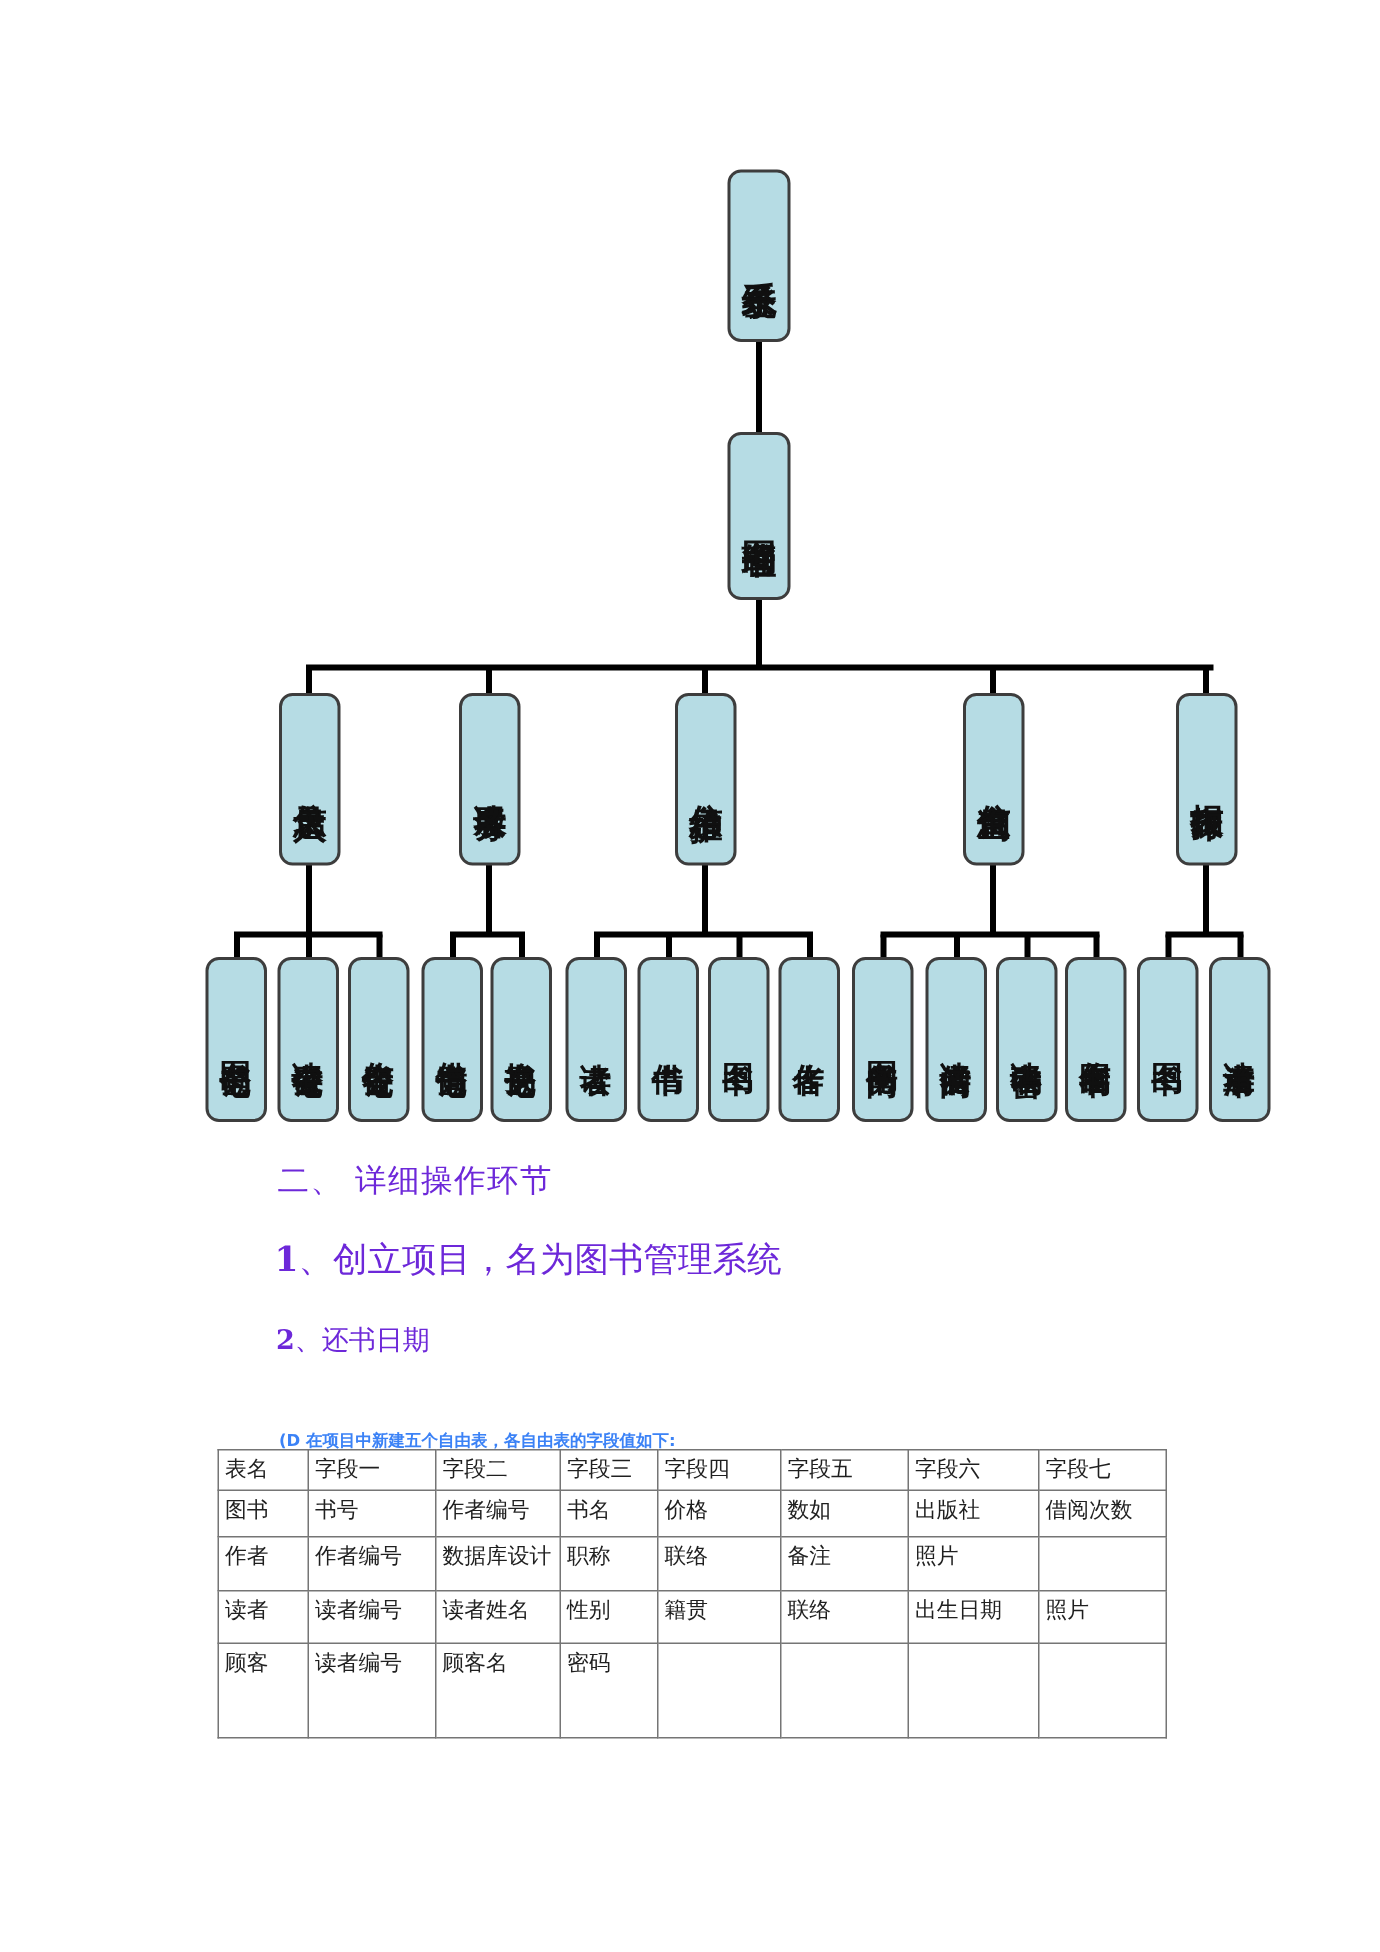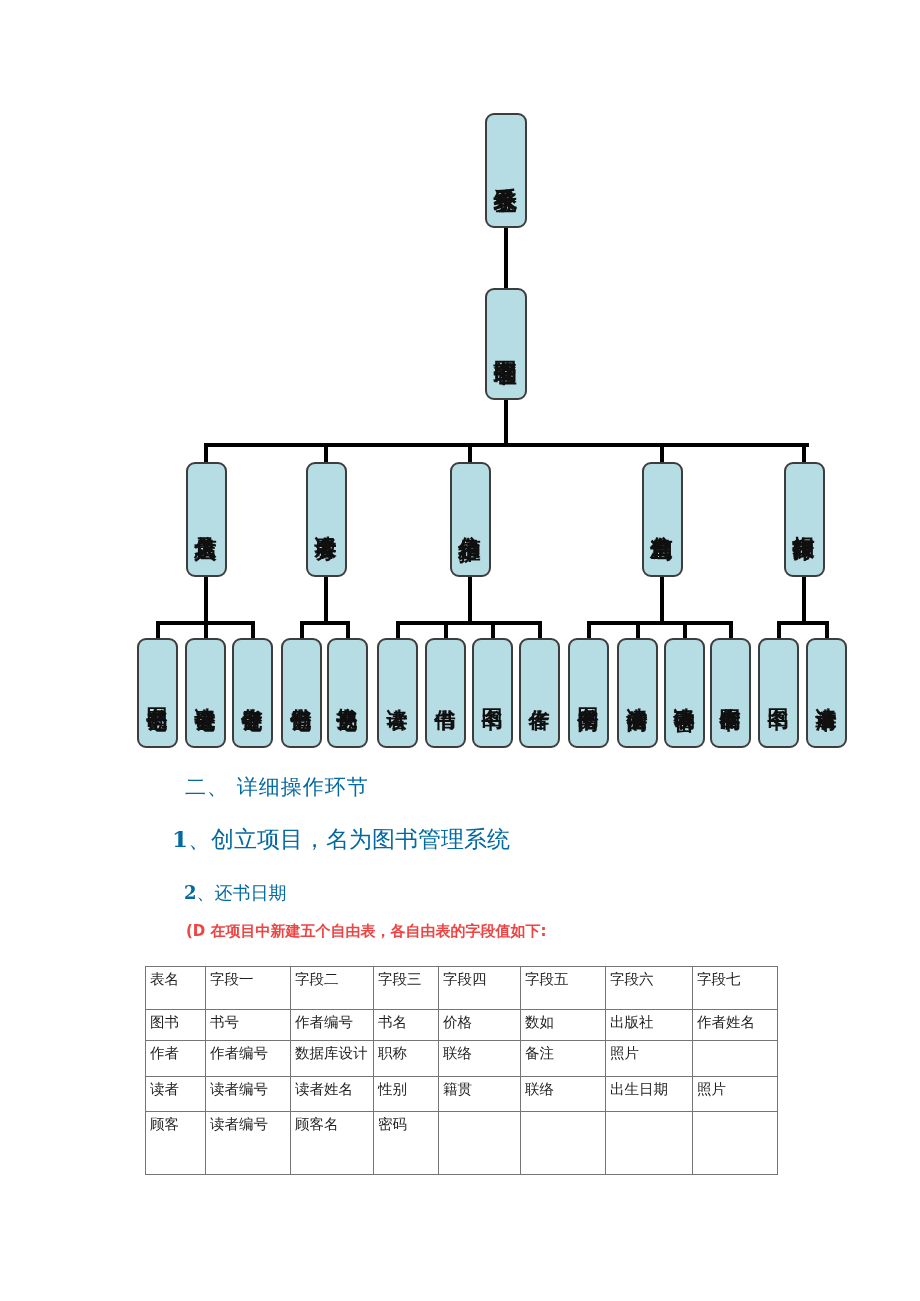--- a/index.html
+++ b/index.html
@@ -14,28 +14,28 @@
     display:flex; align-items:center; justify-content:center;
     color:#101010; font-weight:bold;
   }
   .vtext { writing-mode:vertical-rl; text-orientation:upright; line-height:1.1; letter-spacing:1px; }
   .lv12 .vtext { font-size:23px; }
   .lv3  .vtext { font-size:22px; }
   .leaf .vtext { font-size:21px; }
   
   .conn { position:absolute; background:#000000; }
   
-  .sec { position:absolute; color:#0369a1; white-space:nowrap; }
+  .sec { position:absolute; color:#6d28d9; white-space:nowrap; }
   .sec-heading { left:185px; top:773px; font-size:21px; letter-spacing:1px; }
-  .sec-item1   { left:172px; top:824px; font-size:23px; }
+  .sec-item1   { left:183px; top:824px; font-size:23px; }
   .sec-item2   { left:184px; top:881px; font-size:18px; }
   .sec-item1 .num, .sec-item2 .num { font-weight:bold; }
   .sec-note {
-    left:186px; top:922px; font-size:15px; font-weight:bold;
-    font-family:"DejaVu Sans","Liberation Sans",sans-serif; color:#ef4444;
+    left:186px; top:953px; font-size:11px; font-weight:bold;
+    font-family:"DejaVu Sans","Liberation Sans",sans-serif; color:#3b82f6;
   }
   
   .ftable {
     position:absolute; left:145px; top:966px; width:632px;
     border-collapse:collapse; table-layout:fixed;
   }
   .ftable td {
     border:1px solid #757575; font-size:14.5px; color:#1f1f1f;
     padding:3px 4px 0 4px; vertical-align:top; overflow:hidden; white-space:nowrap;
     font-family:"DejaVu Serif","Liberation Serif",serif;
@@ -163,39 +163,39 @@
       <col style="width:60px">
         <col style="width:85px">
         <col style="width:83px">
         <col style="width:65px">
       <col style="width:82px">
         <col style="width:85px">
         <col style="width:87px">
         <col style="width:85px">
     </colgroup>
     <tbody>
-      <tr style="height:43px;">
+      <tr style="height:27px;">
         <td>表名</td>
         <td>字段一</td>
         <td>字段二</td>
         <td>字段三</td>
         <td>字段四</td>
         <td>字段五</td>
         <td>字段六</td>
         <td>字段七</td>
       </tr>
       <tr style="height:31px;">
         <td>图书</td>
         <td>书号</td>
         <td>作者编号</td>
         <td>书名</td>
         <td>价格</td>
         <td>数如</td>
         <td>出版社</td>
-        <td>作者姓名</td>
+        <td>借阅次数</td>
       </tr>
       <tr style="height:36px;">
         <td>作者</td>
         <td>作者编号</td>
         <td>数据库设计</td>
         <td>职称</td>
         <td>联络</td>
         <td>备注</td>
         <td>照片</td>
         <td></td>

